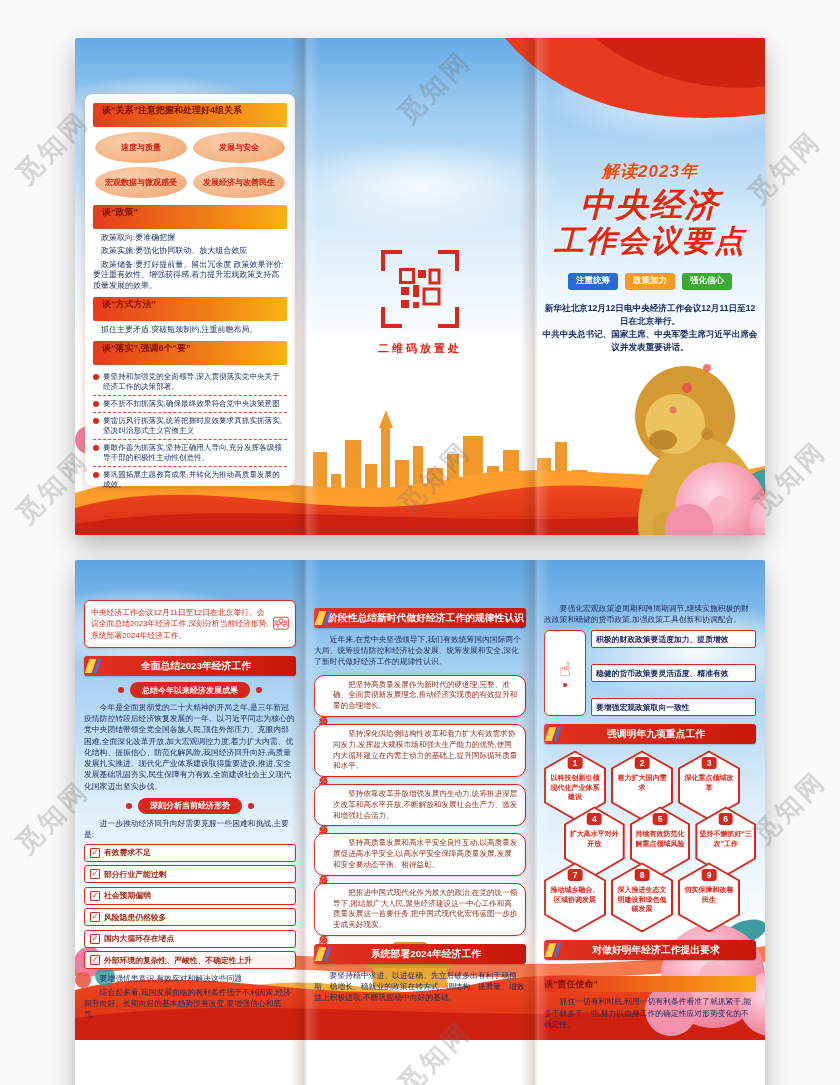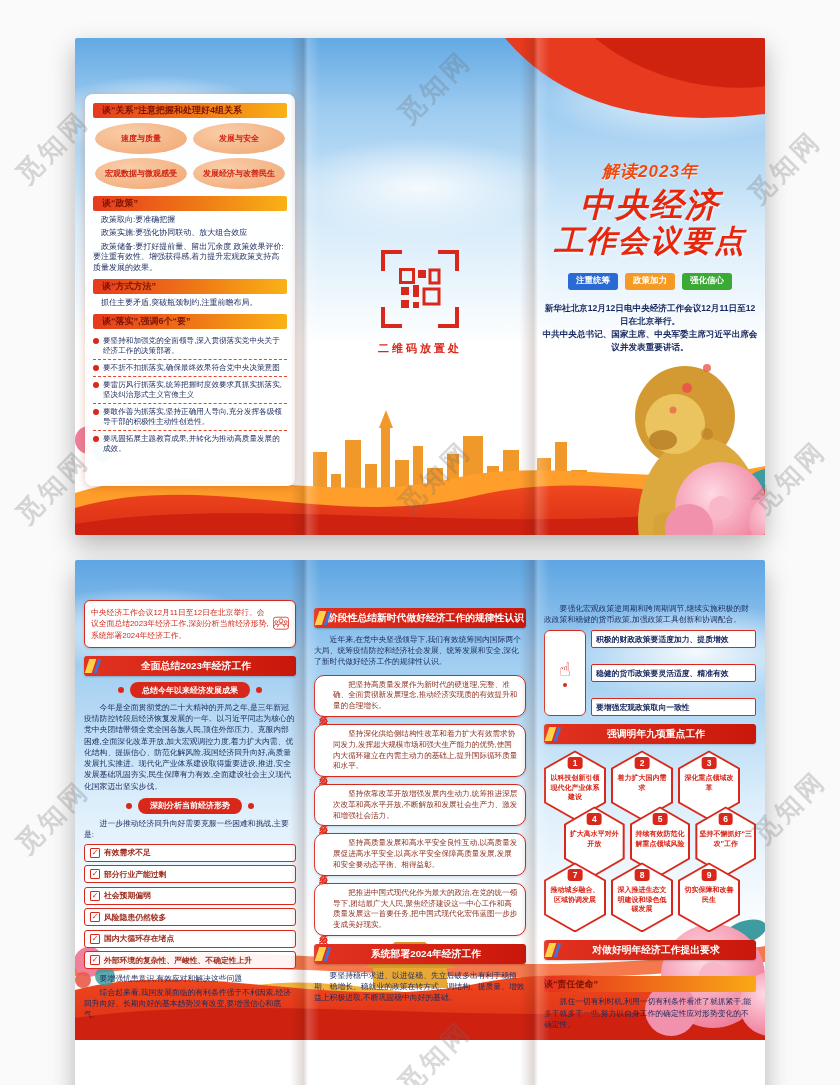--- a/index.html
+++ b/index.html
@@ -24,21 +24,21 @@
       linear-gradient(180deg,#5ea5e2 0%,#9ccbf0 16%,#dceefb 42%,#ffffff 66%,#ffffff 100%);}
   .decor{position:absolute;inset:0;z-index:1;}
   .fold{position:absolute;top:0;bottom:0;width:30px;z-index:8;pointer-events:none;
     background:linear-gradient(90deg, rgba(70,25,10,0) 0%, rgba(70,25,10,.17) 45%, rgba(255,255,255,.2) 60%, rgba(255,255,255,0) 100%);}
   .fold.f1{left:215px;} .fold.f2{left:445px;}
   .panel{position:absolute;top:0;height:100%;width:230px;z-index:4;box-sizing:border-box;}
   .p-left{left:0;} .p-mid{left:230px;} .p-right{left:460px;}
   
   .card{position:absolute;left:10px;right:10px;top:56px;height:392px;background:rgba(255,255,255,.96);
         border-radius:8px;padding:4px 8px;box-sizing:border-box;box-shadow:0 2px 8px rgba(170,60,20,.3);}
-  .sec-banner{height:15px;line-height:15px;font-size:9px;font-weight:bold;color:#7c1206;
+  .sec-banner{height:24px;line-height:15px;font-size:9px;font-weight:bold;color:#7c1206;
         background:linear-gradient(90deg,#e63a1e 0%,#ef7a16 55%,#f9b216 100%);
         padding-left:9px;border-radius:2px;margin:5px 0 4px;}
   .ovals{display:grid;grid-template-columns:1fr 1fr;gap:4px 6px;padding:1px 2px 2px;}
   .oval{background:radial-gradient(ellipse at 35% 30%, #f9cda9, #f1a671);border-radius:50%;
         color:#cf2313;font-weight:bold;font-size:8px;display:flex;align-items:center;justify-content:center;
         text-align:center;min-height:27px;line-height:1.2;padding:2px 5px;}
   .pl{font-size:8px;color:#1b2a5e;margin:2.5px 0;line-height:1.35;text-indent:1em;}
   .impl-item{display:flex;gap:4px;padding:3px 0;border-bottom:1px dashed #e2482e;
         font-size:7.6px;color:#1b2a5e;line-height:1.32;}
   .impl-item:last-child{border-bottom:none;}

